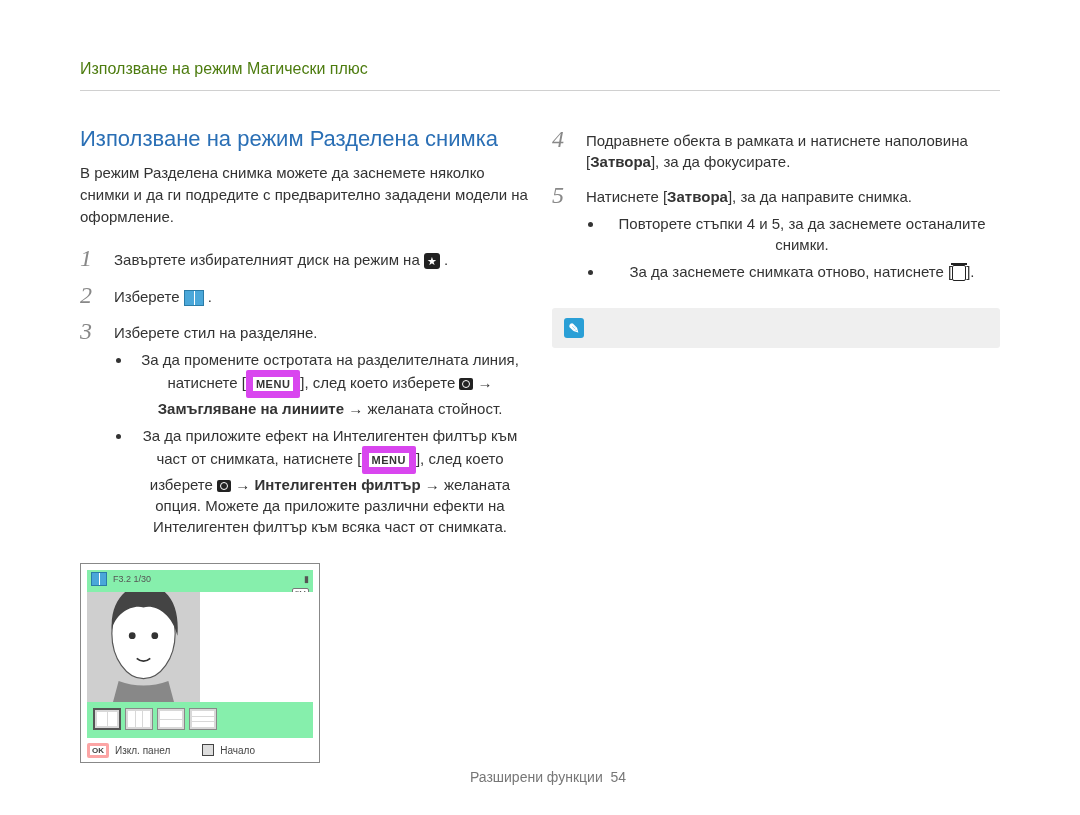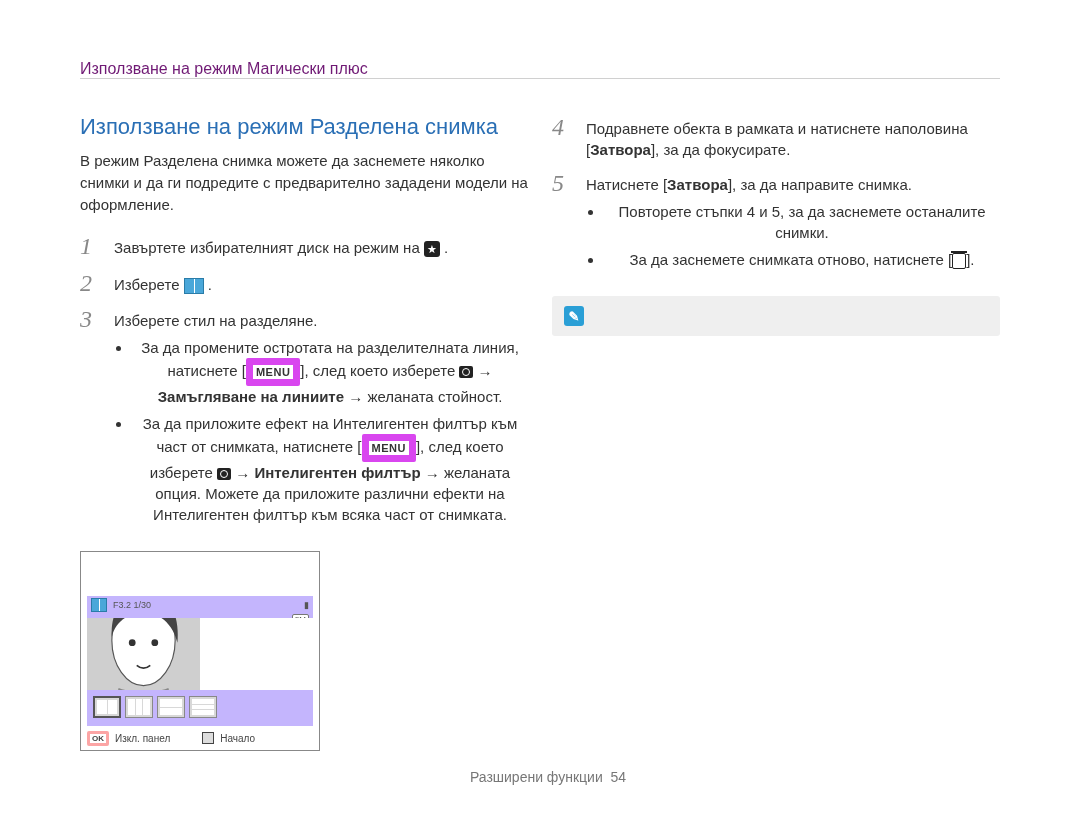--- a/index.html
+++ b/index.html
@@ -12,23 +12,23 @@
     color: #333;
     font-size: 15px;
   }
   .page {
     padding: 60px 80px 30px 80px;
     box-sizing: border-box;
     height: 100%;
     position: relative;
   }
   .header-region {
-    color: #701a75;
+    color: #4d7c0f;
     font-size: 16px;
-    padding-bottom: 0;
+    padding-bottom: 12px;
     border-bottom: 1px solid #d0d0d0;
     margin-bottom: 35px;
   }
   .columns {
     display: flex;
     gap: 24px;
   }
   .col {
     flex: 1;
     min-width: 0;
@@ -159,22 +159,21 @@
     width:240px;
     height:200px;
     border:1px solid #888;
     background:#fff;
     margin-top:20px;
     position:relative;
     box-sizing:border-box;
   }
   .shot-inner{
     position:absolute;inset:6px 6px 24px 6px;
-    background:#c4b5fd;
-    margin-top:38px;
+    background:#86efac;
   }
   .shot-topbar{
     position:absolute;left:0;right:0;top:0;height:18px;
     display:flex;align-items:center;gap:6px;
     font-size:9px;color:#555;padding:0 4px;
   }
   .shot-split-icon{
     width:14px;height:12px;background:#4aa7d9;border:1px solid #2a7ca8;
     position:relative;
   }

